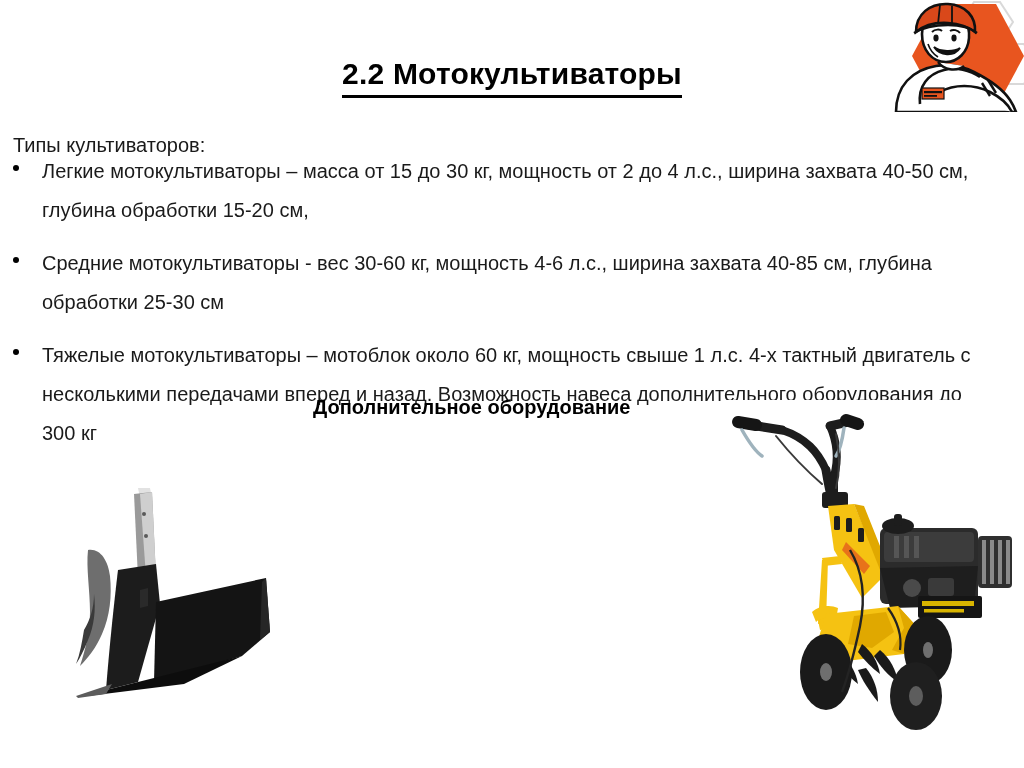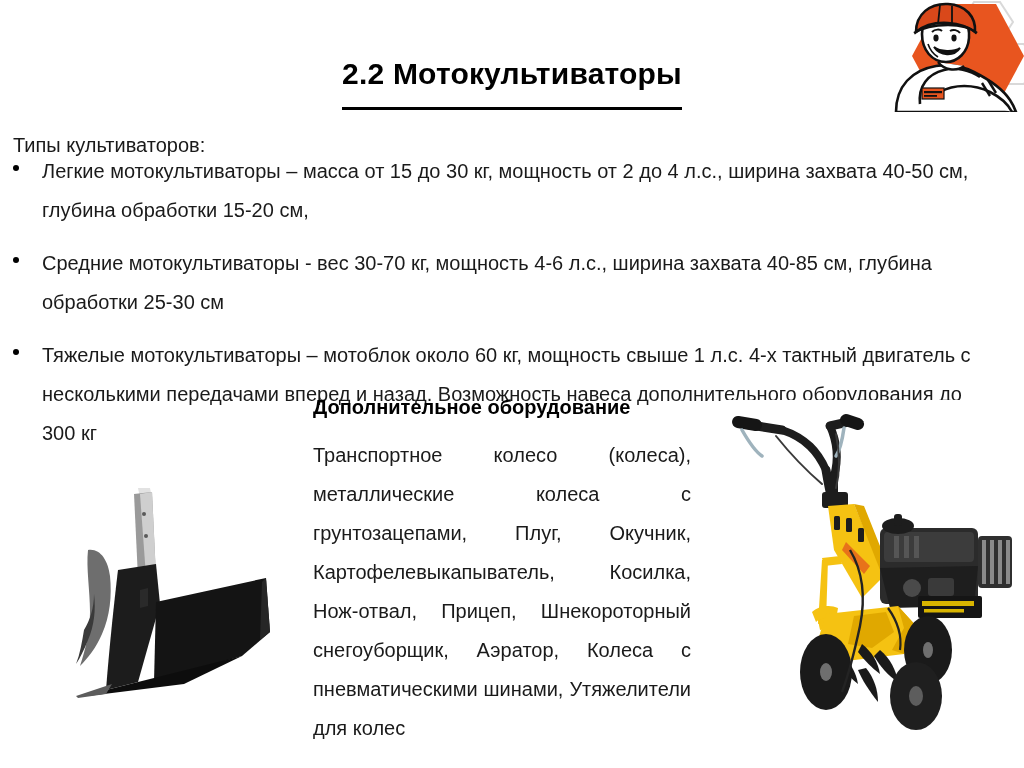--- a/index.html
+++ b/index.html
@@ -44,21 +44,21 @@
     text-align: center;
     font-size: 30px;
     font-weight: bold;
     letter-spacing: 0.2px;
     line-height: 40px;
     color: #000;
   }
   .slide-title .t-inner {
     display: inline-block;
     border-bottom: 3px solid #000;
-    padding-bottom: 13px;
+    padding-bottom: 1px;
   }
 
   
   .intro {
     position: absolute;
     top: 117px;
     left: 13px;
     font-size: 20px;
     line-height: 28px;
     color: #1a1a1a;
@@ -204,21 +204,21 @@
 
   <div class="bullets">
 
     <div class="bullet-row">
       <span class="bullet-dot"></span>
       <span class="bullet-text">Легкие мотокультиваторы – масса от 15 до 30 кг, мощность от 2 до 4 л.с., ширина захвата 40-50 см, глубина обработки 15-20 см,</span>
     </div>
 
     <div class="bullet-row">
       <span class="bullet-dot"></span>
-      <span class="bullet-text">Средние мотокультиваторы - вес 30-70 кг, мощность 4-6 л.с., ширина захвата 40-85 см, глубина обработки 25-30 см</span>
+      <span class="bullet-text">Средние мотокультиваторы - вес 30-60 кг, мощность 4-6 л.с., ширина захвата 40-85 см, глубина обработки 25-30 см</span>
     </div>
 
     <div class="bullet-row">
       <span class="bullet-dot"></span>
       <span class="bullet-text">Тяжелые мотокультиваторы – мотоблок около 60 кг, мощность свыше 1 л.с. 4-х тактный двигатель с несколькими передачами вперед и назад. Возможность навеса дополнительного оборудования до 300 кг</span>
     </div>
 
   </div>
 
   <div class="lower">
@@ -247,21 +247,20 @@
         <path d="M122,158 L232,134 L236,188 L208,212 L120,238 Z" fill="#141414"></path>
         <path d="M232,134 L236,188 L226,196 L228,138 Z" fill="#262626"></path>
 
         <path d="M72,246 L104,238 L208,212 L150,240 L54,252 Z" fill="#0d0d0d"></path>
         <path d="M42,252 L78,240 L72,250 L44,254 Z" fill="#5c5c5c"></path>
       </svg>
     </div>
 
     <div class="equip-col">
       <div class="equip-heading">Дополнительное оборудование</div>
-      <div class="equip-body">Транспортное колесо (колеса), металлические колеса с грунтозацепами, Плуг, Окучник, Картофелевыкапыватель, Косилка, Нож-отвал, Прицеп, Шнекороторный снегоуборщик, Аэратор, Колеса с пневматическими шинами, Утяжелители для колес</div>
     </div>
 
     <div class="cultivator-figure">
       <svg viewBox="0 0 300 336" xmlns="http://www.w3.org/2000/svg" aria-hidden="true">
         <rect x="0" y="0" width="300" height="336" fill="#ffffff"></rect>
 
         <g stroke="#1d1d1d" fill="none" stroke-linecap="round">
 
           <path d="M22,24 L60,30" stroke-width="9"></path>
           <path d="M60,30 C84,38 96,52 104,70" stroke-width="8"></path>

